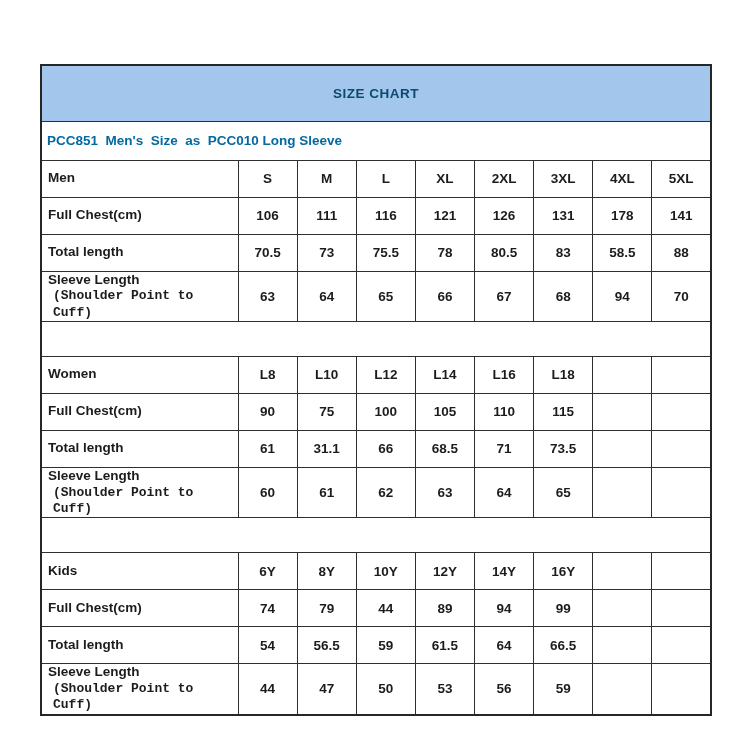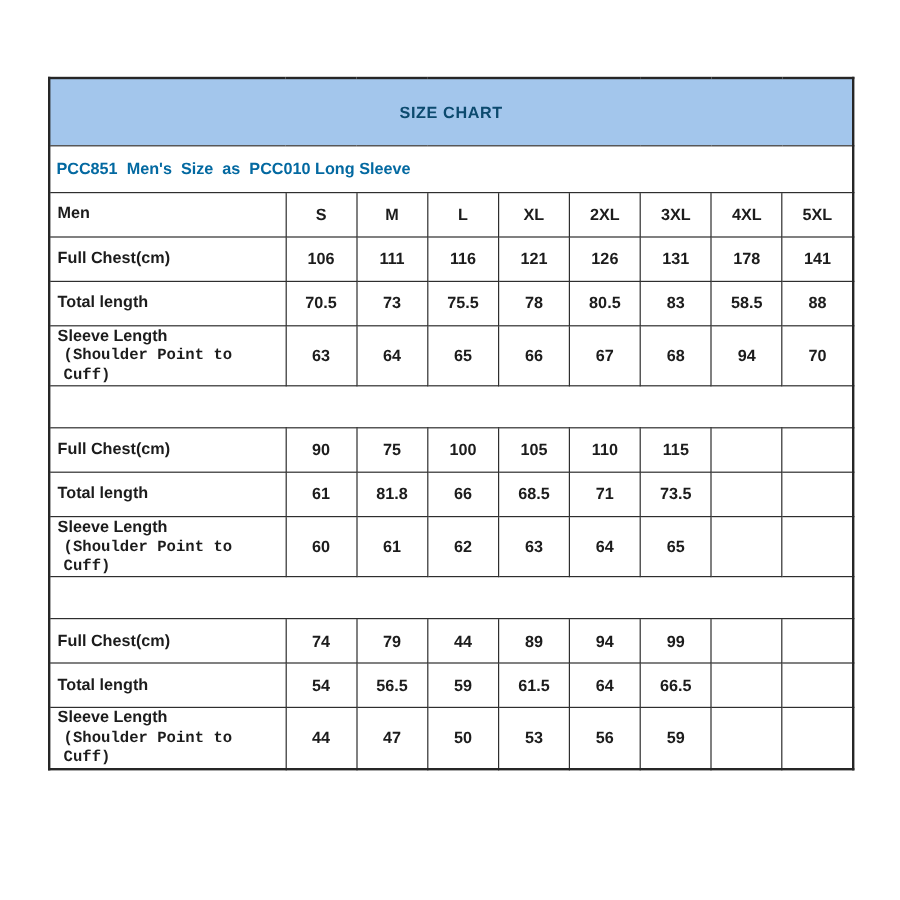--- a/index.html
+++ b/index.html
@@ -133,39 +133,50 @@
           <td class="value-cell">65</td>
           <td class="value-cell">66</td>
           <td class="value-cell">67</td>
           <td class="value-cell">68</td>
           <td class="value-cell">94</td>
           <td class="value-cell">70</td>
         </tr>
         <tr>
           <td class="spacer-cell" colspan="9"></td>
         </tr>
+        <tr class="header-row">
+          <td class="label-cell">Women</td>
+          <td class="value-cell">L8</td>
+          <td class="value-cell">L10</td>
+          <td class="value-cell">L12</td>
+          <td class="value-cell">L14</td>
+          <td class="value-cell">L16</td>
+          <td class="value-cell">L18</td>
+          <td class="value-cell"></td>
+          <td class="value-cell"></td>
+        </tr>
         <tr class="data-row">
           <td class="label-cell">
             <div>Full Chest(cm)</div>
           </td>
           <td class="value-cell">90</td>
           <td class="value-cell">75</td>
           <td class="value-cell">100</td>
           <td class="value-cell">105</td>
           <td class="value-cell">110</td>
           <td class="value-cell">115</td>
           <td class="value-cell"></td>
           <td class="value-cell"></td>
         </tr>
         <tr class="data-row">
           <td class="label-cell">
             <div>Total length</div>
           </td>
           <td class="value-cell">61</td>
-          <td class="value-cell">81.8</td>
+          <td class="value-cell">31.1</td>
           <td class="value-cell">66</td>
           <td class="value-cell">68.5</td>
           <td class="value-cell">71</td>
           <td class="value-cell">73.5</td>
           <td class="value-cell"></td>
           <td class="value-cell"></td>
         </tr>
         <tr class="data-row">
           <td class="label-cell">
             <div>Sleeve Length</div>
@@ -176,20 +187,31 @@
           <td class="value-cell">62</td>
           <td class="value-cell">63</td>
           <td class="value-cell">64</td>
           <td class="value-cell">65</td>
           <td class="value-cell"></td>
           <td class="value-cell"></td>
         </tr>
         <tr>
           <td class="spacer-cell" colspan="9"></td>
         </tr>
+        <tr class="header-row">
+          <td class="label-cell">Kids</td>
+          <td class="value-cell">6Y</td>
+          <td class="value-cell">8Y</td>
+          <td class="value-cell">10Y</td>
+          <td class="value-cell">12Y</td>
+          <td class="value-cell">14Y</td>
+          <td class="value-cell">16Y</td>
+          <td class="value-cell"></td>
+          <td class="value-cell"></td>
+        </tr>
         <tr class="data-row">
           <td class="label-cell">
             <div>Full Chest(cm)</div>
           </td>
           <td class="value-cell">74</td>
           <td class="value-cell">79</td>
           <td class="value-cell">44</td>
           <td class="value-cell">89</td>
           <td class="value-cell">94</td>
           <td class="value-cell">99</td>

